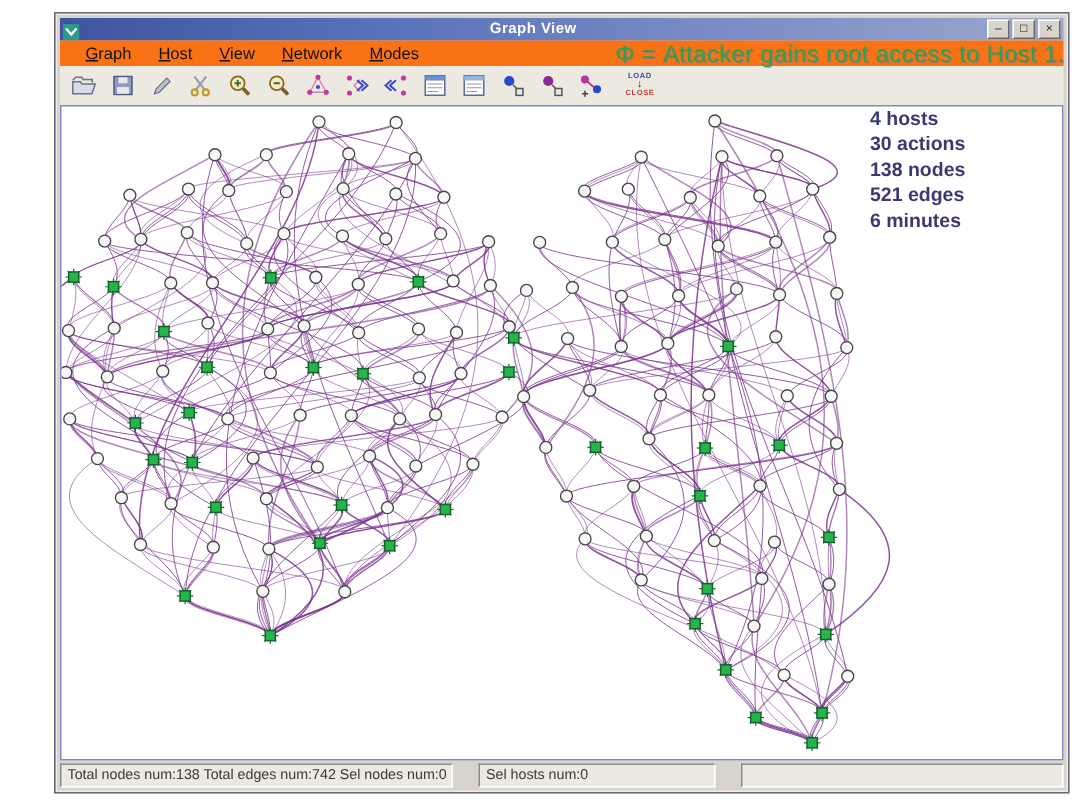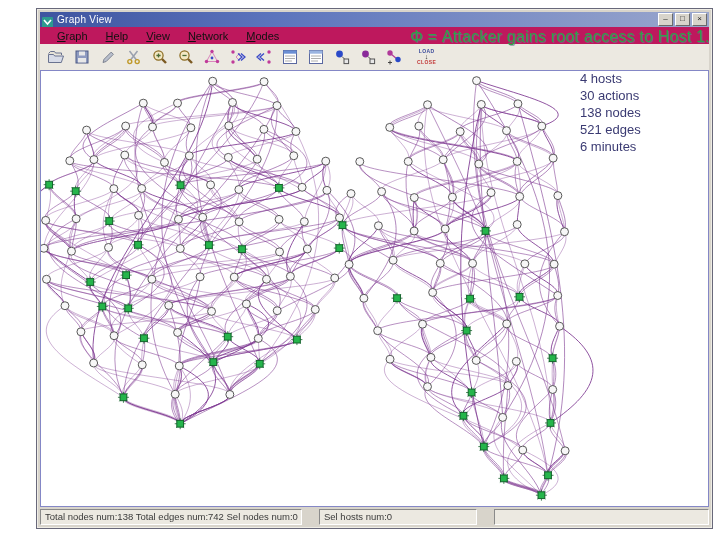--- a/index.html
+++ b/index.html
@@ -6,25 +6,25 @@
   .stage{position:relative;width:720px;height:540px;background:#ffffff;overflow:hidden;
          font-family:"Liberation Sans",sans-serif;}
 
   
   .window{position:absolute;left:36px;top:8px;width:677px;height:521px;
           background:#d8d4cb;border:1px solid #68687a;box-shadow:inset 0 0 0 1px #efede6;
           display:flex;flex-direction:column;padding:3px;box-sizing:border-box;}
   .titlebar{height:15px;flex:0 0 15px;background:linear-gradient(90deg,#3e54a0 0%,#5c74bd 35%,#9aa7cd 100%);
             display:flex;align-items:center;padding:0 2px;gap:4px;}
   .appicon{width:11px;height:11px;display:inline-block;}
-  .titletext{color:#fff;font-size:10px;font-weight:normal;flex:1;letter-spacing:.3px;}
+  .titletext{color:#fff;font-size:10px;font-weight:bold;flex:1;letter-spacing:.3px;text-align:center;}
   .winbtns{display:flex;gap:2px;}
   .wbtn{width:13px;height:11px;background:#d8d4cb;border:1px solid;border-color:#fff #6a6a6a #6a6a6a #fff;
         font-size:8px;line-height:9px;text-align:center;color:#222;cursor:default;}
-  .menubar{height:17px;flex:0 0 17px;display:flex;align-items:center;background:#be185d;
+  .menubar{height:17px;flex:0 0 17px;display:flex;align-items:center;background:#f97316;
            font-size:11px;color:#111;padding:0 10px;gap:4px;}
   .menu-item{display:inline-block;padding:1px 7px;}
   .menu-item::first-letter{text-decoration:underline;}
   .toolbar{height:26px;flex:0 0 26px;background:#ece9e1;display:flex;align-items:center;
            padding:0 5px;gap:4px;}
   .tbtn{width:22px;height:22px;display:flex;align-items:center;justify-content:center;}
   .loadclose{display:flex;flex-direction:column;align-items:center;margin-left:8px;
              font-size:5px;line-height:5px;font-weight:bold;letter-spacing:.4px;}
   .lc-load{color:#3a4a9a;}
   .lc-arrow{font-size:7px;line-height:6px;color:#222;font-weight:normal;}
@@ -35,21 +35,21 @@
              font-size:9.5px;line-height:12px;color:#3a3a3a;align-items:stretch;}
   .spanel{border:1px solid;border-color:#8a8a8a #ffffff #ffffff #8a8a8a;background:#ece9e1;
           padding:1px 4px;white-space:nowrap;overflow:hidden;box-sizing:border-box;}
   .spanel.p-left{width:262px;}
   .spanel.p-mid{width:158px;}
   .spanel.p-fill{flex:1;}
 
   
   .phi{position:absolute;left:410px;top:28px;font-size:16px;color:#2fa24a;
        text-shadow:1px 1px 0 rgba(105,120,150,.6);letter-spacing:.2px;white-space:nowrap;}
-  .stats{position:absolute;left:580px;top:70px;font-size:13px;line-height:17px;color:#3a3a72;}
+  .stats{position:absolute;left:580px;top:70px;font-size:13px;line-height:17px;color:#3a3a72;font-weight:bold;}
 </style>
 </head>
 <body>
 
 <div class="stage">
 
   <div class="window">
 
     <div class="titlebar">
       <span class="appicon">
@@ -61,21 +61,21 @@
       <span class="titletext">Graph View</span>
       <span class="winbtns">
         <span class="wbtn">–</span>
         <span class="wbtn">□</span>
         <span class="wbtn">×</span>
       </span>
     </div>
 
     <div class="menubar">
       <span class="menu-item">Graph</span>
-      <span class="menu-item">Help</span>
+      <span class="menu-item">Host</span>
       <span class="menu-item">View</span>
       <span class="menu-item">Network</span>
       <span class="menu-item">Modes</span>
     </div>
 
     <div class="toolbar">
       <span class="tbtn">
         <svg viewBox="0 0 18 18" width="18" height="18">
             <path d="M1.5 5.5l2-2h4l1 1.5h6v2" fill="#e6e2d6" stroke="#6a7390" stroke-width="1"></path>
             <path d="M1.5 6.5h5l1.2 1.5h8.8l-2.2 6.5H1.5z" fill="#d8dce8" stroke="#6a7390" stroke-width="1"></path>

